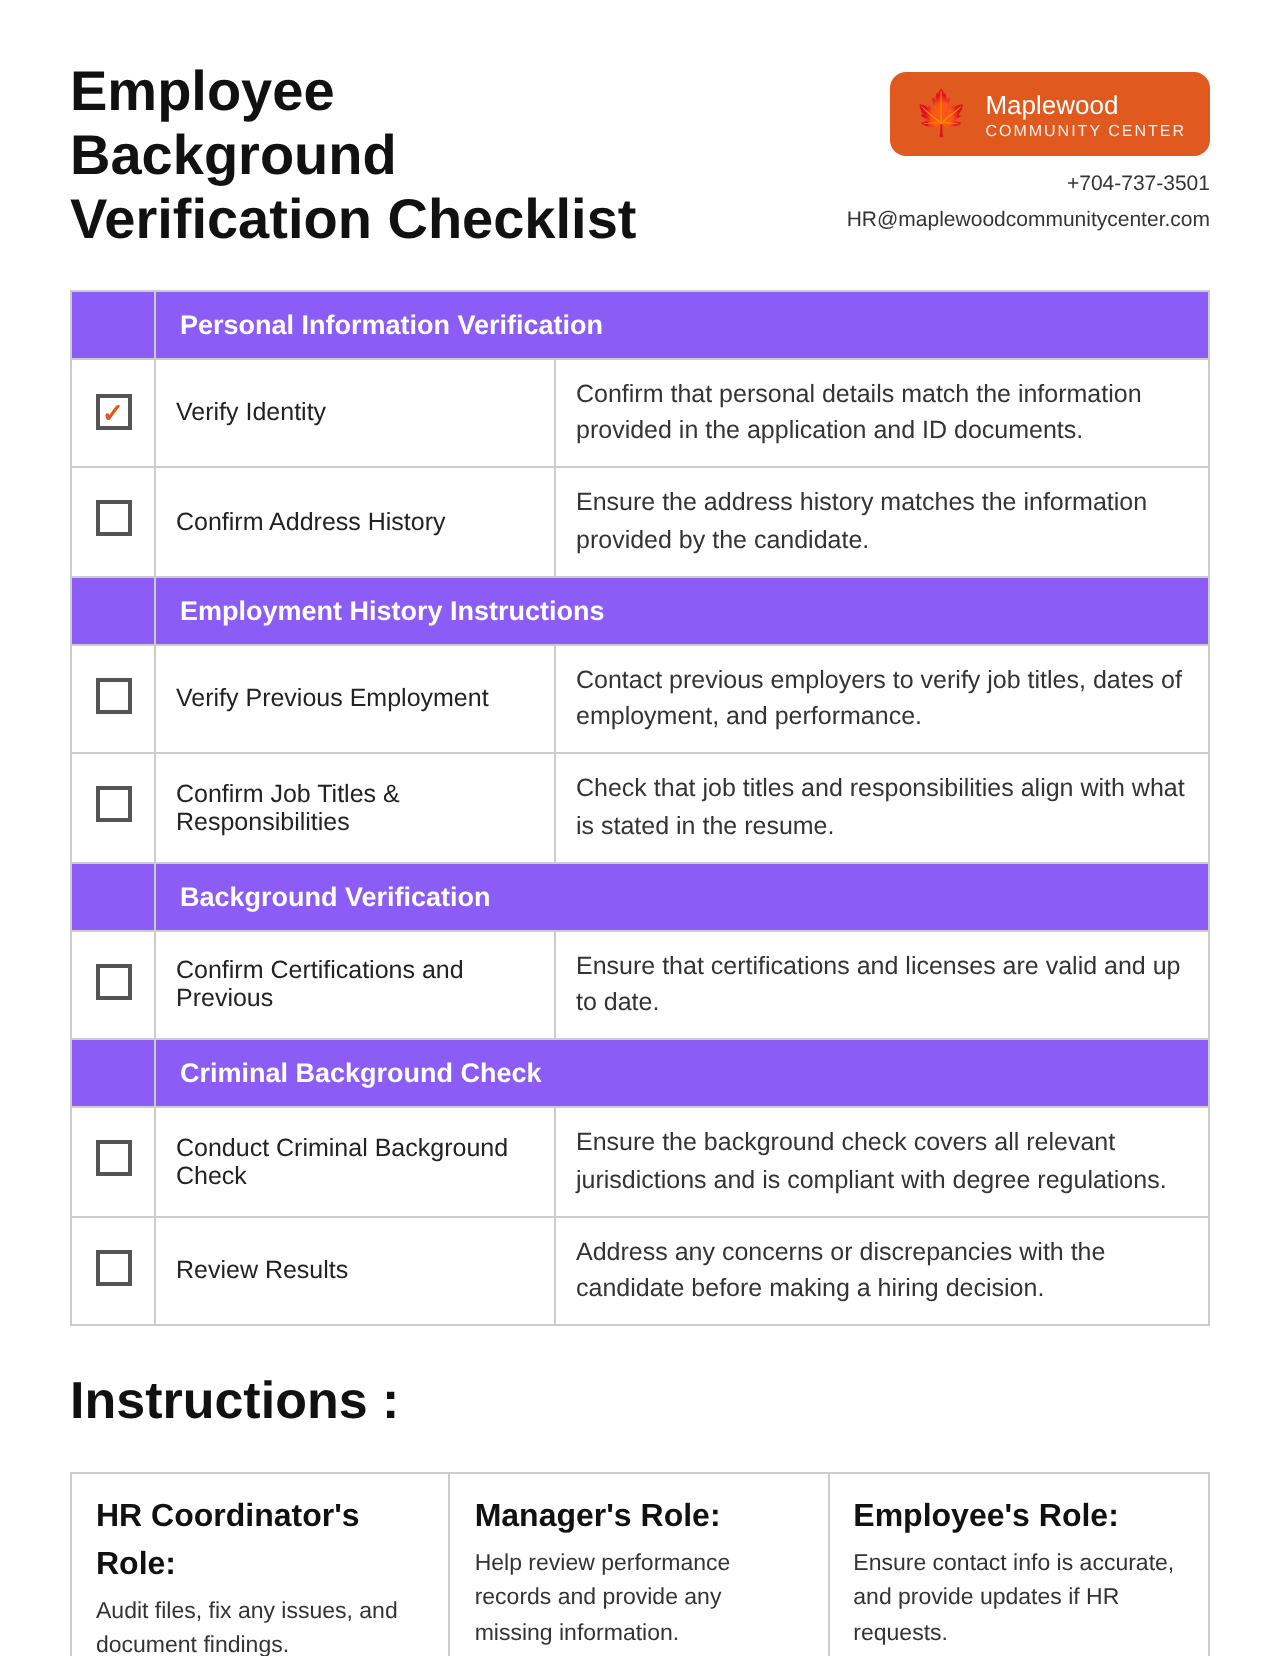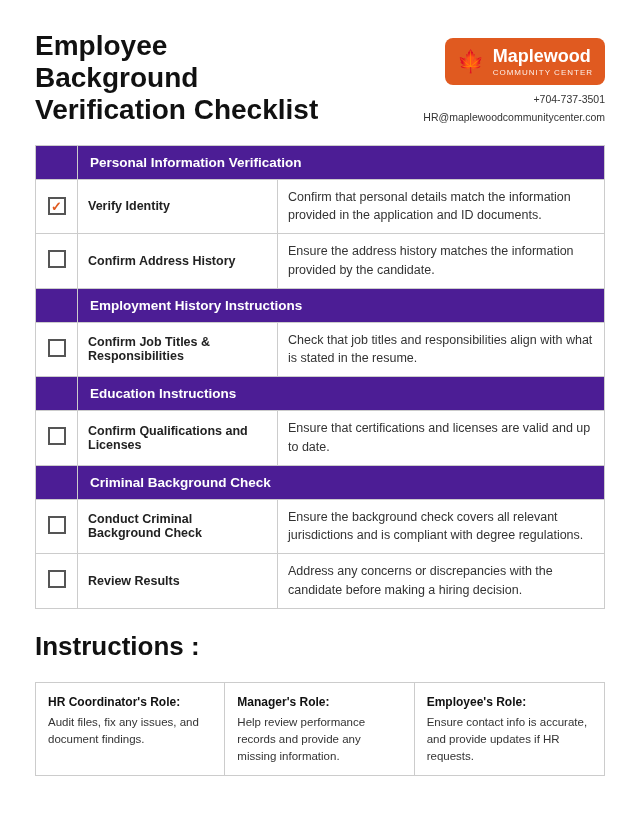--- a/index.html
+++ b/index.html
@@ -7,21 +7,21 @@
       font-family: Arial, Helvetica, sans-serif;
       background: #fff;
       width: 640px;
       min-height: 828px;
       padding: 30px 35px;
       color: #222;
     }
     .header-row {
       display: flex;
       justify-content: space-between;
-      align-items: flex-end;
+      align-items: center;
       margin-bottom: 12px;
     }
     .title-block h1 {
       font-size: 28px;
       font-weight: 900;
       line-height: 1.15;
       color: #111;
     }
     .logo-block {
       display: flex;
@@ -40,22 +40,22 @@
       min-width: 140px;
     }
     .logo-badge .maple-icon {
       font-size: 22px;
     }
     .logo-text-block {
       display: flex;
       flex-direction: column;
     }
     .logo-name {
-      font-size: 18px;
-      font-weight: 700;
+      font-size: 13px;
+      font-weight: 400;
       line-height: 1.2;
     }
     .logo-sub {
       font-size: 8px;
       letter-spacing: 1px;
       text-transform: uppercase;
       opacity: 0.9;
     }
     .contact-info {
       font-size: 10.5px;
@@ -69,21 +69,21 @@
       margin: 18px 0 22px 0;
       border: 1px solid #ccc;
     }
     .checklist-table td, .checklist-table th {
       border: 1px solid #ccc;
       padding: 8px 10px;
       vertical-align: middle;
       font-size: 12.5px;
     }
     .section-header td {
-      background: #4c1d95;
+      background: #8b5cf6;
       color: #fff;
       font-weight: 700;
       font-size: 13.5px;
       padding: 9px 12px;
     }
     .section-header td:first-child {
       width: 42px;
     }
     .checkbox-cell {
       width: 42px;
@@ -100,21 +100,21 @@
     }
     .checkbox.checked {
       background: #fff;
     }
     .checkmark {
       color: #e05a20;
       font-size: 13px;
       font-weight: 900;
     }
     .item-label {
-      font-weight: 700;
+      font-weight: 400;
       font-size: 12.5px;
       width: 200px;
     }
     .item-desc {
       font-size: 11.5px;
       color: #333;
       line-height: 1.5;
     }
     .instructions-title {
       font-size: 26px;
@@ -132,21 +132,21 @@
       font-size: 11.5px;
       border-right: 1px solid #ccc;
       line-height: 1.5;
       color: #333;
     }
     .instructions-cell:last-child {
       border-right: none;
     }
     .instructions-cell .role-title {
       font-weight: 700;
-      font-size: 12px;
+      font-size: 16px;
       color: #111;
       display: block;
       margin-bottom: 3px;
     }
   </style>
 </head>
 <body>
 
 <div class="header-row">
   <div class="title-block">
@@ -188,30 +188,35 @@
         <td class="checkbox-cell"><div class="checkbox"></div></td>
         <td class="item-label">Confirm Address History</td>
         <td class="item-desc">Ensure the address history matches the information provided by the candidate.</td>
       </tr>
       <tr class="section-header">
         <td></td>
         <td colspan="2">Employment History Instructions</td>
       </tr>
       <tr>
         <td class="checkbox-cell"><div class="checkbox"></div></td>
+        <td class="item-label">Verify Previous Employment</td>
+        <td class="item-desc">Contact previous employers to verify job titles, dates of employment, and performance.</td>
+      </tr>
+      <tr>
+        <td class="checkbox-cell"><div class="checkbox"></div></td>
         <td class="item-label">Confirm Job Titles &amp; Responsibilities</td>
         <td class="item-desc">Check that job titles and responsibilities align with what is stated in the resume.</td>
       </tr>
       <tr class="section-header">
         <td></td>
-        <td colspan="2">Education Instructions</td>
-      </tr>
-      <tr>
-        <td class="checkbox-cell"><div class="checkbox"></div></td>
-        <td class="item-label">Confirm Qualifications and Licenses</td>
+        <td colspan="2">Background Verification</td>
+      </tr>
+      <tr>
+        <td class="checkbox-cell"><div class="checkbox"></div></td>
+        <td class="item-label">Confirm Certifications and Previous</td>
         <td class="item-desc">Ensure that certifications and licenses are valid and up to date.</td>
       </tr>
       <tr class="section-header">
         <td></td>
         <td colspan="2">Criminal Background Check</td>
       </tr>
       <tr>
         <td class="checkbox-cell"><div class="checkbox"></div></td>
         <td class="item-label">Conduct Criminal Background Check</td>
         <td class="item-desc">Ensure the background check covers all relevant jurisdictions and is compliant with degree regulations.</td>

